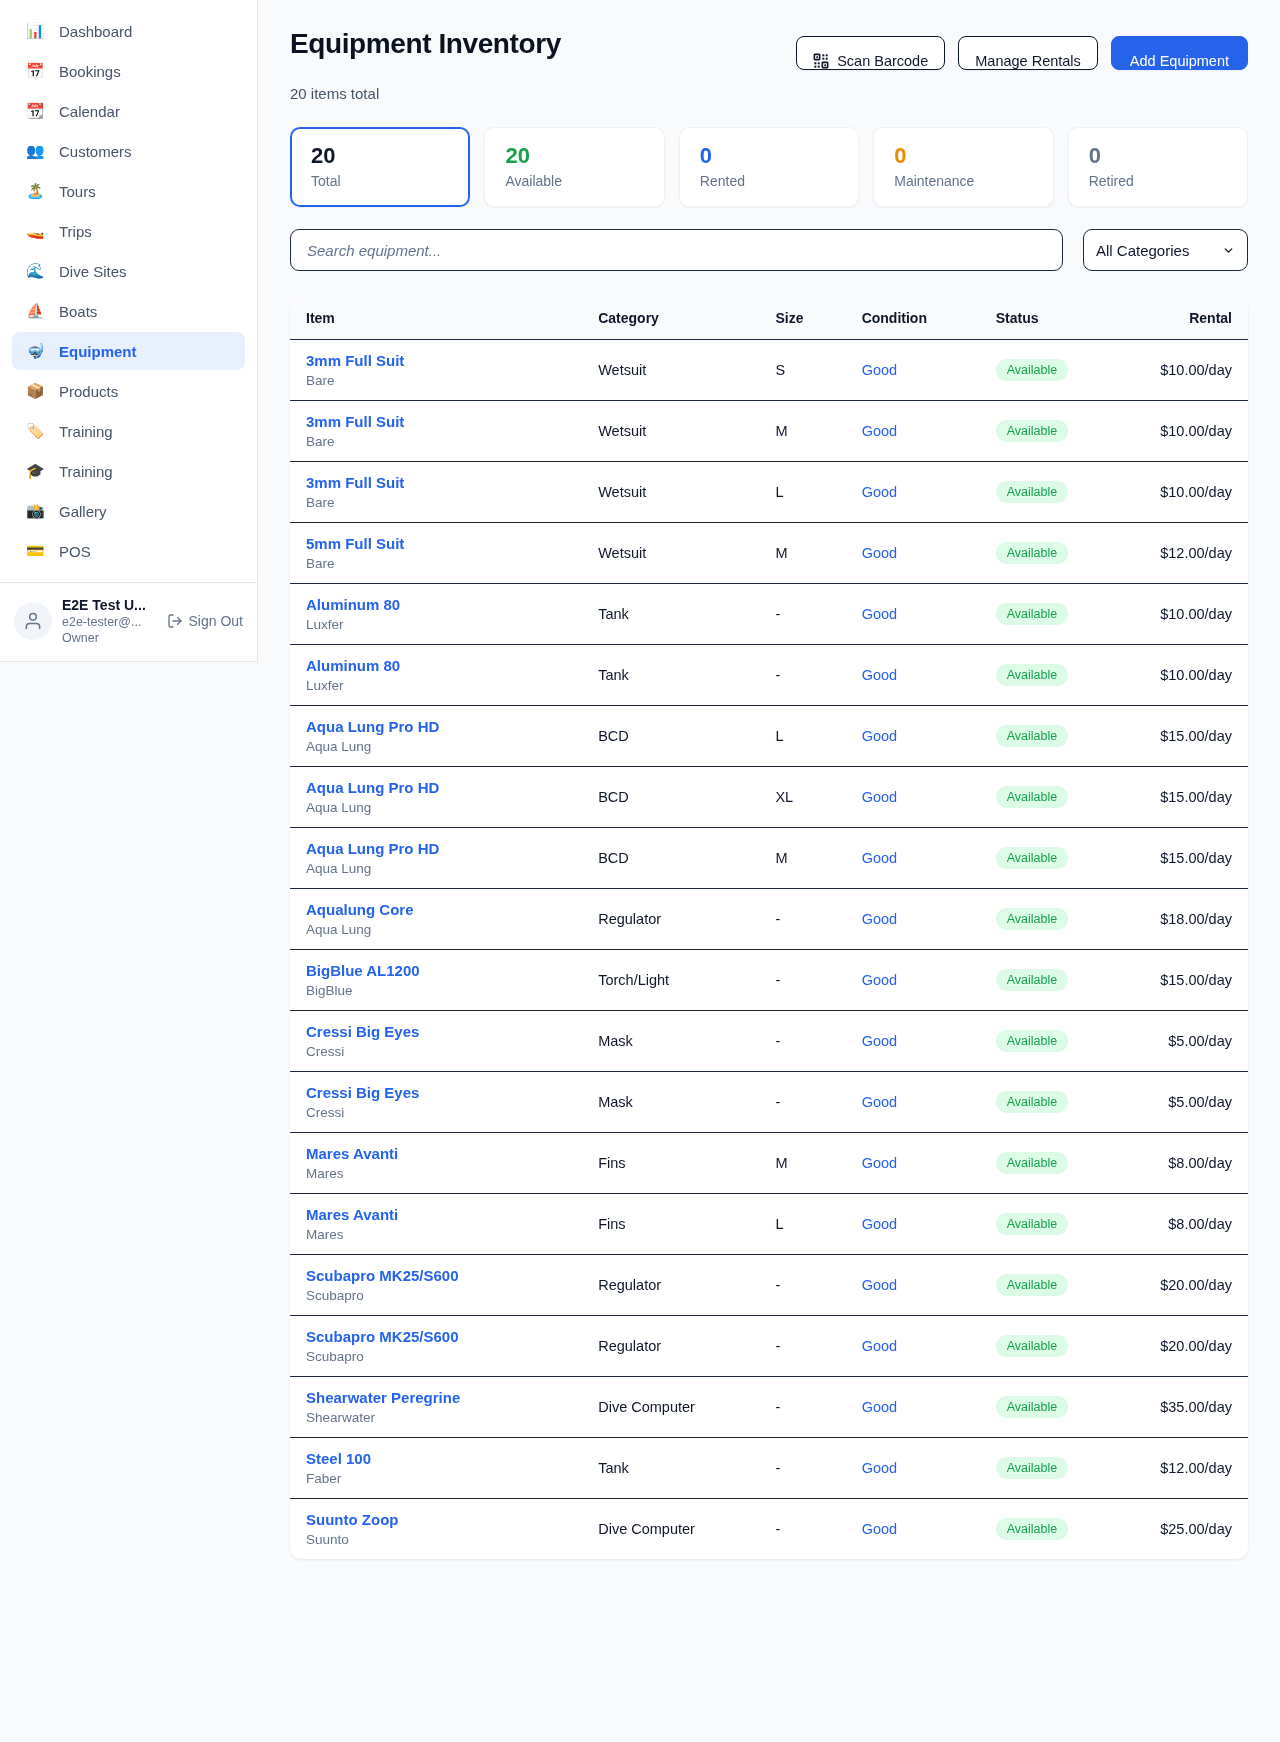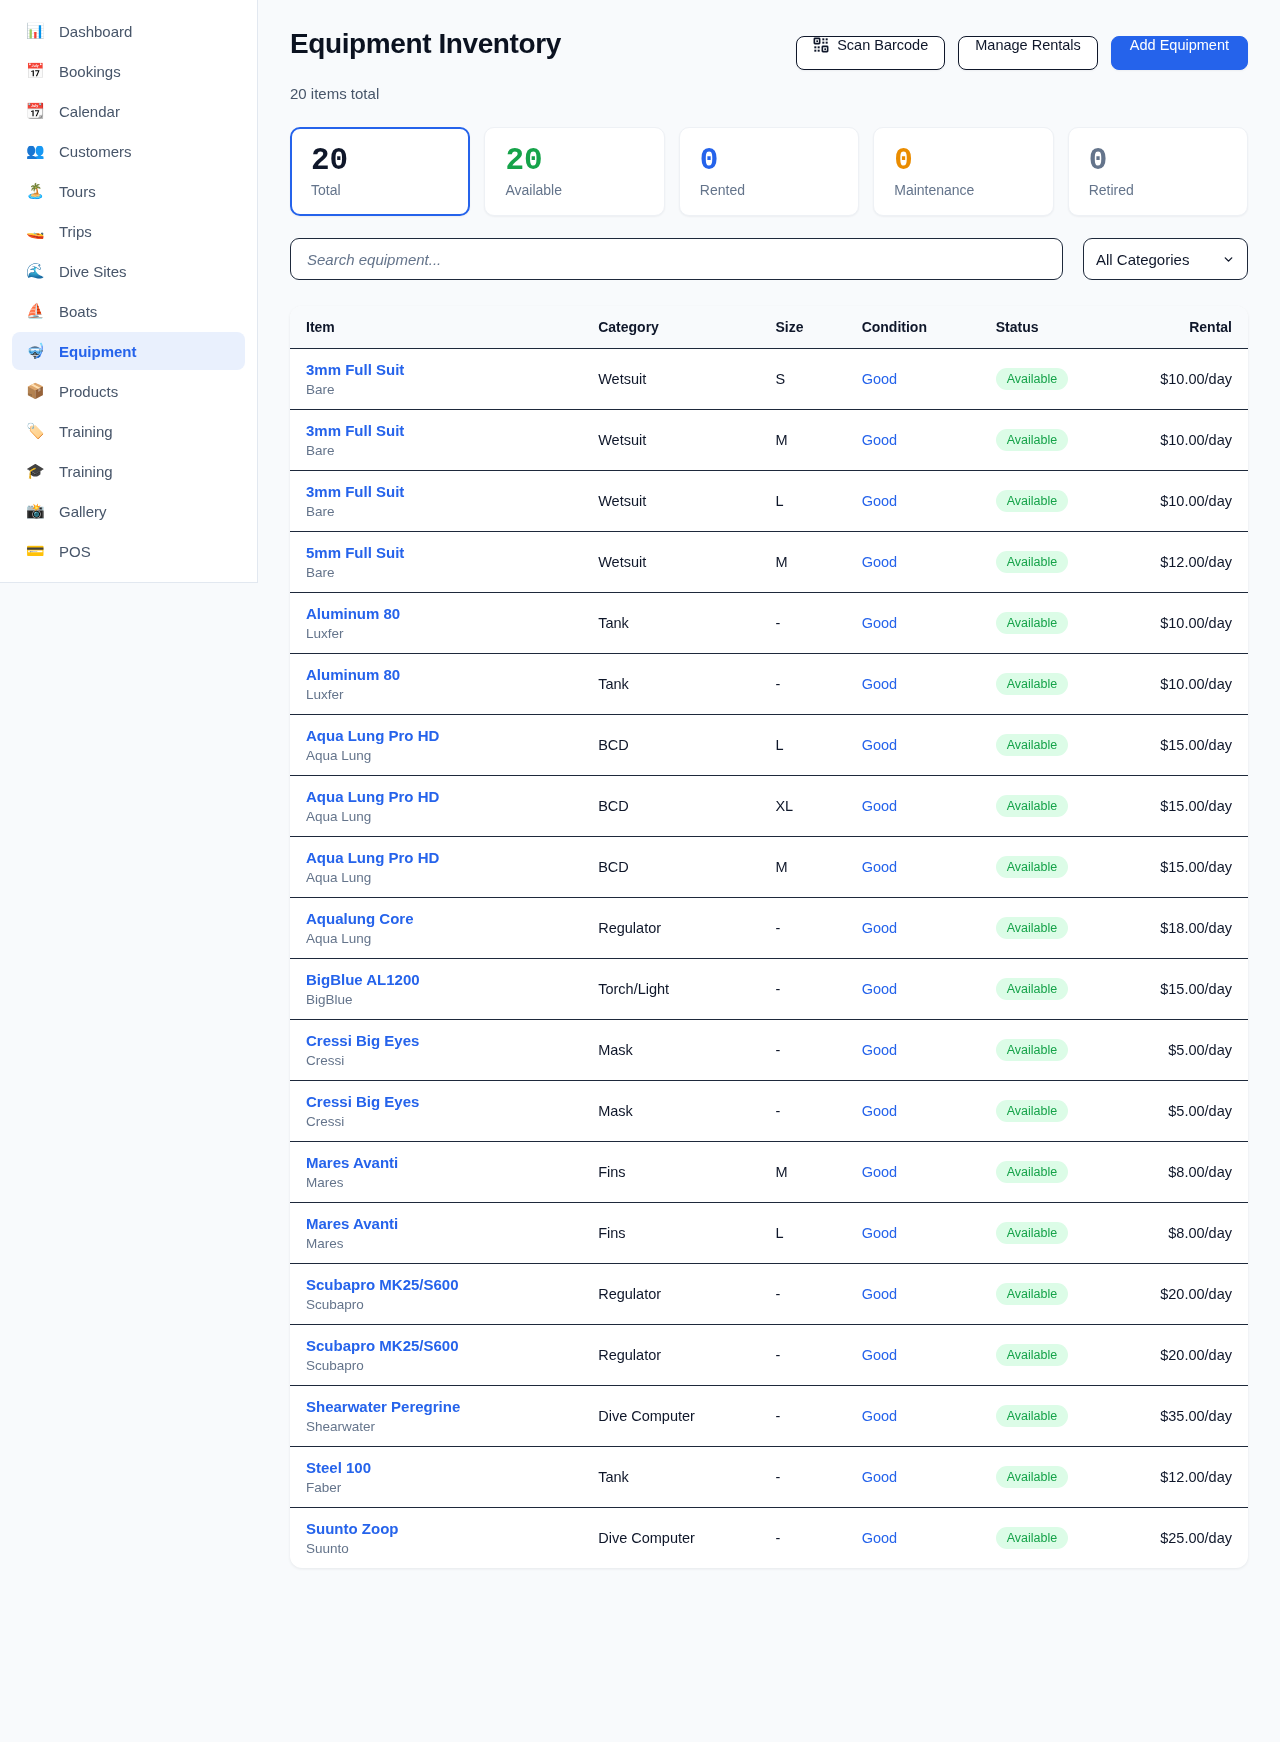--- a/index.html
+++ b/index.html
@@ -48,37 +48,37 @@
     display:flex; align-items:center; gap:6px;
     color:#64748b; font-size:14px; cursor:pointer; white-space:nowrap;
   }
   
   .main { flex:1 1 auto; padding:28px 32px 35px 32px; }
   .page-header { display:flex; justify-content:space-between; align-items:flex-start; }
   .page-title { font-size:28px; font-weight:bold; letter-spacing:-0.4px; color:#0b1220; }
   .page-subtitle { font-size:15px; color:#475569; margin-top:25px; }
   .header-actions { display:flex; gap:13px; padding-top:8px; }
   .btn {
-    display:flex; align-items:flex-start; gap:8px;
+    display:flex; align-items:flex-end; gap:8px;
     height:34px; padding:0 16px; border-radius:8px;
     font-size:14.5px; font-weight:500; cursor:pointer;
     background:#fff; border:1.5px solid #0f172a; color:#0f172a;
     box-shadow:0 1px 2px rgba(15,23,42,.05);
   }
   .btn-primary { background:#2563eb; border-color:#2563eb; color:#fff; padding:0 18px; }
   
   .stats { display:flex; gap:14px; margin-top:25px; }
   .stat-card {
     flex:1 1 0; background:#fff; border-radius:10px;
     padding:15px 20px 17px 20px; cursor:pointer;
     border:1px solid #eef1f5;
     box-shadow:0 1px 2px rgba(15,23,42,.05);
   }
   .stat-card.selected { border:2px solid #2563eb; padding:14px 19px 16px 19px; }
-  .stat-value { font-size:31px; font-weight:bold;font-family:Liberation Mono, monospace; }
+  .stat-value { font-size:22px; font-weight:bold; }
   .stat-label { font-size:14px; color:#64748b; margin-top:4px; }
   
   .filters { display:flex; gap:20px; margin-top:22px; }
   .search-input {
     flex:1 1 auto; height:42px;
     border:1.5px solid #1e293b; border-radius:9px;
     background:#fff; padding:0 16px; font-size:15px; color:#0f172a;
     font-family:"Liberation Sans", sans-serif; outline:none;font-style:italic;
   }
   .search-input::placeholder { color:#64748b; }
@@ -184,20 +184,41 @@
       <div class="nav-item">
         <span class="nav-icon">📸</span>
         <span>Gallery</span>
       </div>
 
       <div class="nav-item">
         <span class="nav-icon">💳</span>
         <span>POS</span>
       </div>
     </nav>
+  <div class="user-panel">
+    <div class="avatar">
+      <svg width="20" height="20" viewBox="0 0 24 24" fill="none" stroke="#64748b" stroke-width="1.8" stroke-linecap="round" stroke-linejoin="round">
+        <path d="M20 21v-2a4 4 0 0 0-4-4H8a4 4 0 0 0-4 4v2"></path>
+          <circle cx="12" cy="7" r="4"></circle>
+      </svg>
+    </div>
+    <div class="user-meta">
+      <div class="user-name">E2E Test U...</div>
+      <div class="user-email">e2e-tester@...</div>
+      <div class="user-role">Owner</div>
+    </div>
+    <div class="signout">
+      <svg width="16" height="16" viewBox="0 0 24 24" fill="none" stroke="#64748b" stroke-width="2" stroke-linecap="round" stroke-linejoin="round">
+        <path d="M9 21H5a2 2 0 0 1-2-2V5a2 2 0 0 1 2-2h4"></path>
+          <polyline points="16 17 21 12 16 7"></polyline>
+          <line x1="21" y1="12" x2="9" y2="12"></line>
+      </svg>
+      <span>Sign Out</span>
+    </div>
+  </div>
 </aside>
 
 <main class="main">
 
   <div class="page-header">
     <div>
       <div class="page-title">Equipment Inventory</div>
       <div class="page-subtitle">20 items total</div>
     </div>
     <div class="header-actions">

